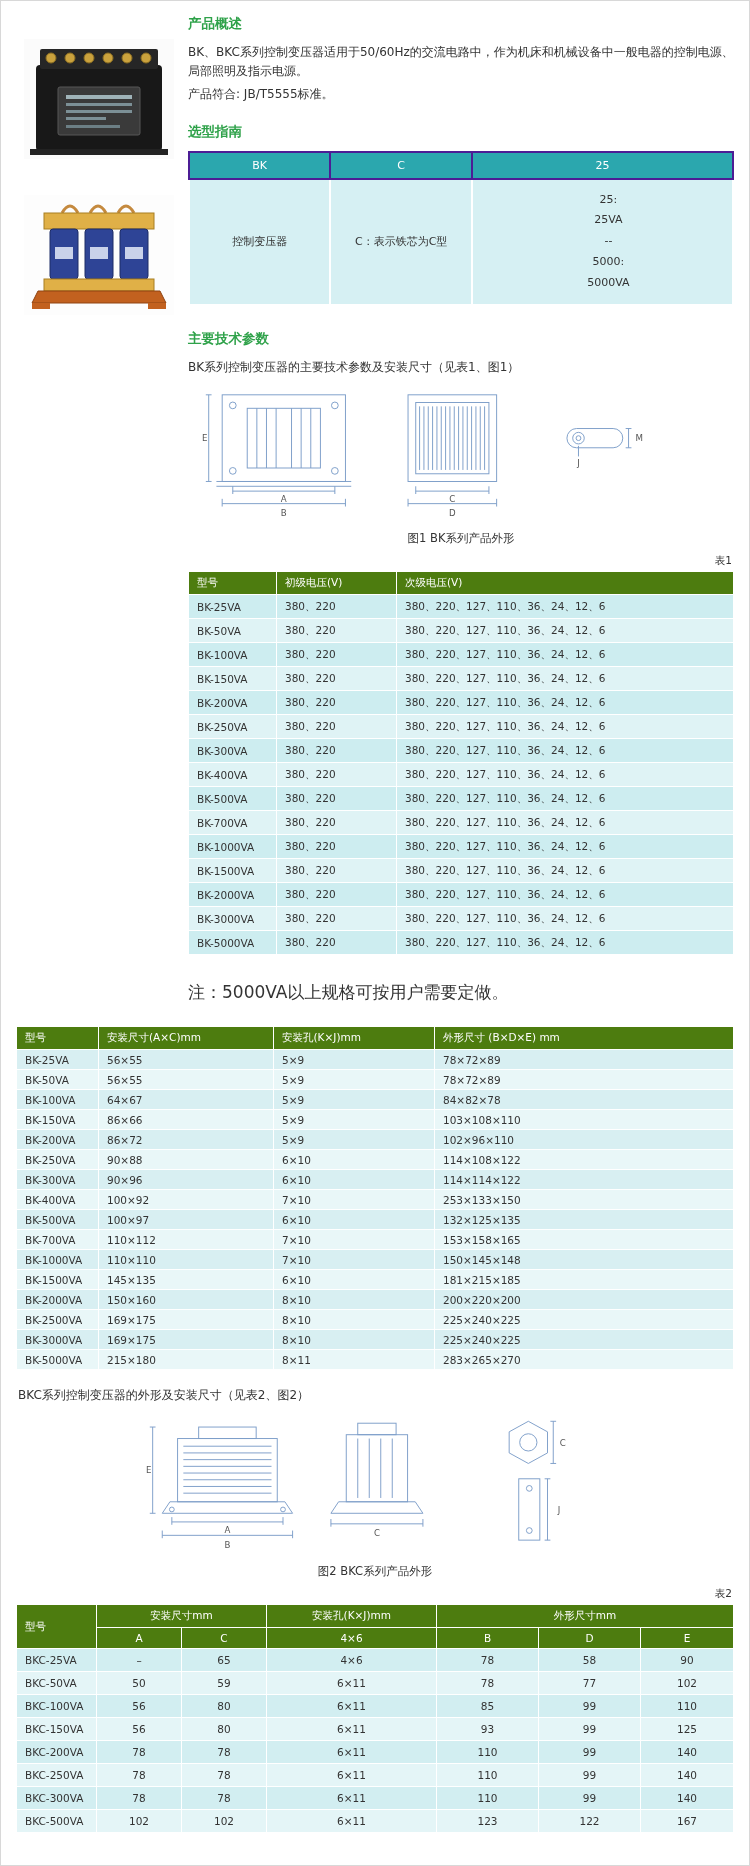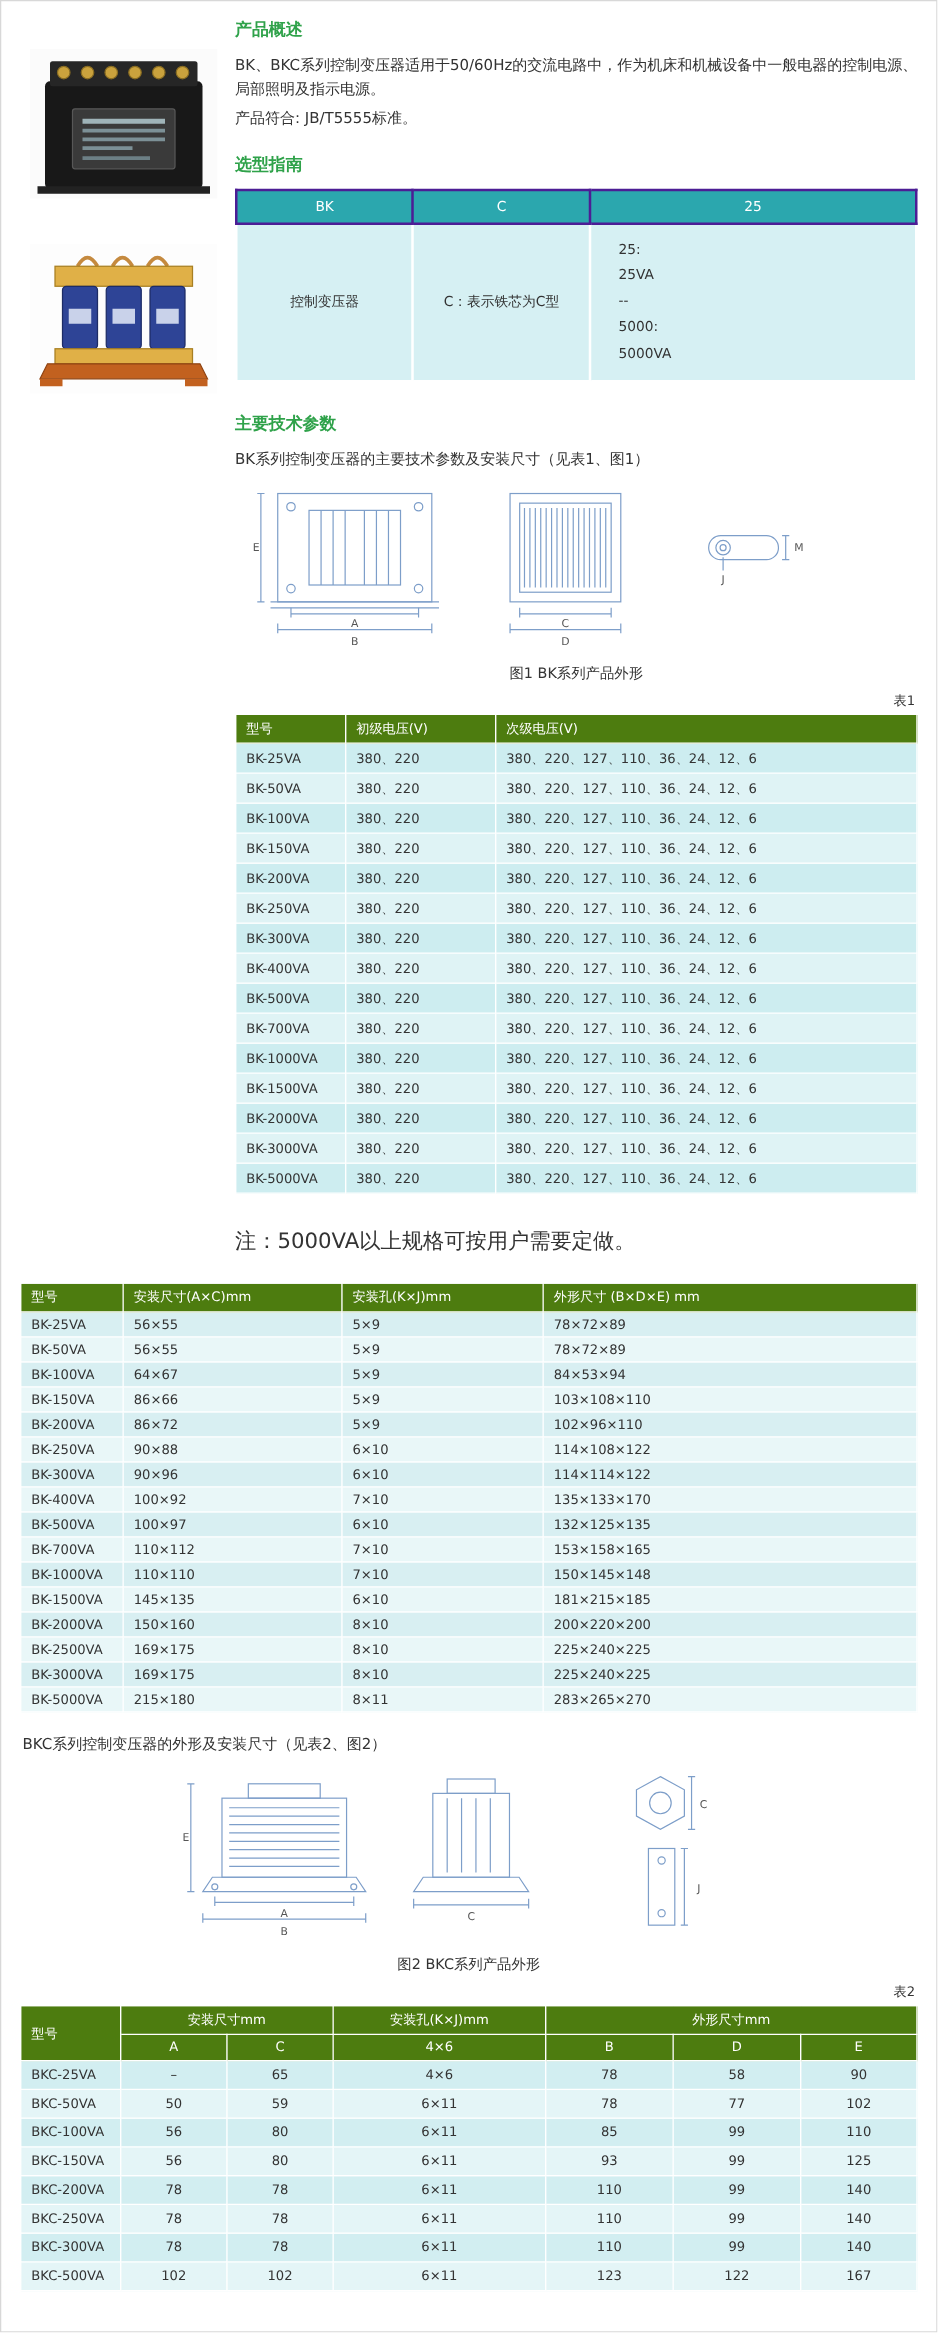--- a/index.html
+++ b/index.html
@@ -19,21 +19,21 @@
   .body-text { font-size:12px; line-height:1.6; margin:0 0 4px; }
   .standard-line { margin-bottom:18px; }
 
   table { border-collapse:collapse; width:100%; }
   
   .sel-table { margin:2px 0 24px; }
   .sel-table th { background:#2ba7ae; color:#fff; font-weight:normal; font-size:11px;
                   padding:6px 4px; border:2px solid #4c1d95; text-align:center; }
   .sel-table td { background:#d6f0f3; font-size:11px; padding:6px 6px; border:2px solid #fff;
                   text-align:center; vertical-align:middle; }
-  .sel-table td.cap { text-align:left; padding:10px 10px 10px 22px;margin-top:32px; }
+  .sel-table td.cap { text-align:center; padding:10px 10px 10px 22px;margin-top:32px; }
   .sel-table td.cap div { line-height:1.9; }
 
   .figure { text-align:center; margin:8px 0 2px; }
   .fig-caption { text-align:center; font-size:11.5px; margin:2px 0 8px; }
   .tbl-label { text-align:right; font-size:10.5px; margin:4px 2px 3px; }
 
   .dtable th, .dtable td { border:1px solid #fff; font-size:10.5px; padding:4px 8px;
                            text-align:left; vertical-align:middle; }
   .dtable thead th { background:#4d7c0f; color:#fff; font-weight:normal; }
 
@@ -315,21 +315,21 @@
           <tr>
             <td>BK-50VA</td>
             <td>56×55</td>
             <td>5×9</td>
             <td>78×72×89</td>
           </tr>
           <tr>
             <td>BK-100VA</td>
             <td>64×67</td>
             <td>5×9</td>
-            <td>84×53×94</td>
+            <td>84×82×78</td>
           </tr>
           <tr>
             <td>BK-150VA</td>
             <td>86×66</td>
             <td>5×9</td>
             <td>103×108×110</td>
           </tr>
           <tr>
             <td>BK-200VA</td>
             <td>86×72</td>
@@ -345,21 +345,21 @@
           <tr>
             <td>BK-300VA</td>
             <td>90×96</td>
             <td>6×10</td>
             <td>114×114×122</td>
           </tr>
           <tr>
             <td>BK-400VA</td>
             <td>100×92</td>
             <td>7×10</td>
-            <td>135×133×170</td>
+            <td>253×133×150</td>
           </tr>
           <tr>
             <td>BK-500VA</td>
             <td>100×97</td>
             <td>6×10</td>
             <td>132×125×135</td>
           </tr>
           <tr>
             <td>BK-700VA</td>
             <td>110×112</td>

